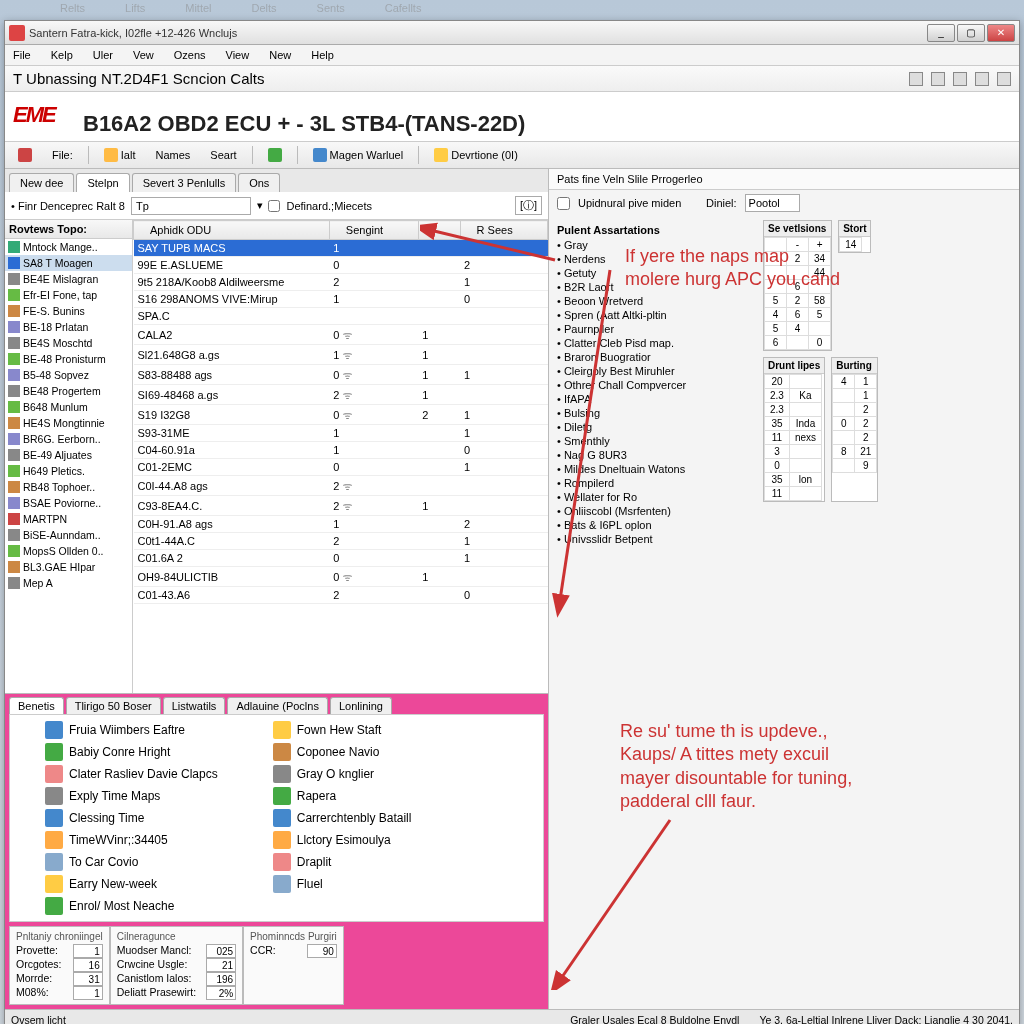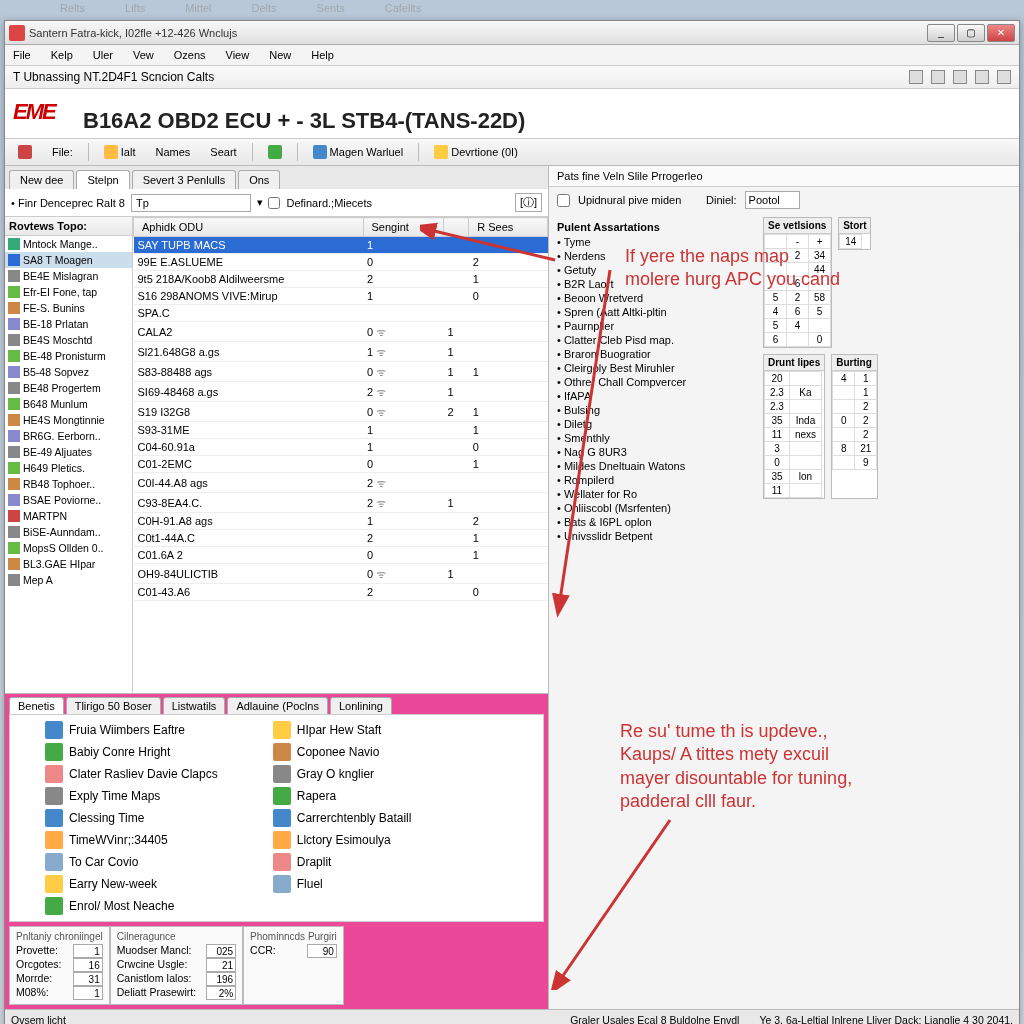--- a/index.html
+++ b/index.html
@@ -15,21 +15,21 @@
 .titlebar .title { flex:1; font-size:11px; color:#333; }
 .winbtns { display:flex; gap:2px; }
 .winbtn { width:28px; height:18px; border:1px solid #888; background:linear-gradient(to bottom,#f8f8f8,#d0d0d0); border-radius:2px; font-size:10px; text-align:center; line-height:16px; cursor:pointer; }
 .winbtn.close { background:linear-gradient(to bottom,#e88,#c44); color:#fff; }
 
 
 .menubar { background:#f4f4f4; border-bottom:1px solid #ccc; padding:2px 4px; display:flex; gap:12px; font-size:11px; }
 .menubar span { cursor:pointer; padding:2px 4px; }
 
 
-.subhdr { background:linear-gradient(to bottom,#fafafa,#eee); border-bottom:1px solid #ccc; padding:4px 8px; font-size:12px; display:flex; justify-content:space-between; align-items:center; }
+.subhdr { background:linear-gradient(to bottom,#fafafa,#eee); border-bottom:1px solid #ccc; padding:4px 8px; font-size:15px; display:flex; justify-content:space-between; align-items:center; }
 .subhdr .ricons { display:flex; gap:8px; }
 .subhdr .ricons div { width:14px; height:14px; border:1px solid #888; background:#ddd; }
 
 
 .bigrow { display:flex; align-items:center; background:#fff; border-bottom:1px solid #ccc; padding:4px 8px; }
 .logo { width:60px; height:30px; color:#c00; font-weight:bold; font-size:22px; font-style:italic; letter-spacing:-2px; margin-right:10px; }
 .bigtitle { font-size:22px; font-weight:bold; color:#222;margin-top:15px; }
 
 
 .toolbar { background:linear-gradient(to bottom,#f8f8f8,#e8e8e8); border-bottom:1px solid #bbb; padding:3px 6px; display:flex; gap:6px; align-items:center; font-size:11px; }
@@ -54,21 +54,21 @@
 
 .tblwrap { display:flex; flex:1; overflow:hidden; background:#fff; }
 .treesb { width:128px; border-right:1px solid #ccc; overflow-y:auto; background:#fff; }
 .treesb .thdr { background:linear-gradient(to bottom,#f8f8f8,#e8e8e8); border-bottom:1px solid #ccc; padding:3px 4px; font-size:11px; font-weight:bold; }
 .trow { display:flex; align-items:center; gap:3px; padding:2px 3px; font-size:10.5px; cursor:pointer; white-space:nowrap; overflow:hidden; }
 .trow.sel { background:#cde; }
 .trow .tic { width:12px; height:12px; flex-shrink:0; }
 
 .grid { flex:1; overflow:auto; }
 .grid table { width:100%; border-collapse:collapse; font-size:11px; }
-.grid th { background:linear-gradient(to bottom,#f8f8f8,#e8e8e8); border:1px solid #ccc; padding:3px 8px; text-align:left; font-weight:normal; position:sticky; top:0; }
+.grid th { background:linear-gradient(to bottom,#f8f8f8,#e8e8e8); border:1px solid #ccc; padding:3px 16px; text-align:left; font-weight:normal; position:sticky; top:0; }
 .grid td { border-bottom:1px solid #eee; padding:2px 4px; }
 .grid tr.selrow td { background:#2b6cd4; color:#fff; }
 .wifi{color:#888;}
 
 
 .bottompanel { border-top:1px solid #bbb; background:#ec4899; }
 .bottabs { display:flex; gap:2px; padding:3px 4px 0; font-size:11px; }
 .bottabs .tab{padding:2px 8px;}
 .iconlinks { display:flex; padding:6px 10px; gap:30px; background:#fff; border:1px solid #ccc; margin:0 4px; }
 .linkcol { display:flex; flex-direction:column; gap:4px;margin-left:25px; }
@@ -481,21 +481,21 @@
                 <span>Earry New-week</span>
               </div>
               <div class="linkrow">
                 <div class="lic" style="background:#4a4"></div>
                 <span>Enrol/ Most Neache</span>
               </div>
             </div>
           <div class="linkcol" id="linksR">
               <div class="linkrow">
                 <div class="lic" style="background:#fc4"></div>
-                <span>HIpar Hew Staft</span>
+                <span>Fown Hew Staft</span>
               </div>
               <div class="linkrow">
                 <div class="lic" style="background:#c84"></div>
                 <span>Coponee Navio</span>
               </div>
               <div class="linkrow">
                 <div class="lic" style="background:#888"></div>
                 <span>Gray O knglier</span>
               </div>
               <div class="linkrow">
@@ -575,21 +575,21 @@
       <div class="rrow">
         <input type="checkbox" style="">
         <span class="lbl">Upidnural pive miden</span>
         <span>Diniel:</span>
         <input type="text" style="width: 55px;" value="Pootol">
       </div>
       <div class="rpanel">
         <div class="rlist">
           <div class="rh">Pulent Assartations</div>
           <div id="rlist">
-              <div class="ri">Tyme</div>
+              <div class="ri">Gray</div>
               <div class="ri">Nerdens</div>
               <div class="ri">Getuty</div>
               <div class="ri">B2R Laort</div>
               <div class="ri">Beoon Wretverd</div>
               <div class="ri">Spren (Aatt Altki-pltin</div>
               <div class="ri">Paurnpller</div>
               <div class="ri">Clatter Cleb Pisd map.</div>
               <div class="ri">Braron Buogratior</div>
               <div class="ri">Cleirgoly Best Miruhler</div>
               <div class="ri">Othrer Chall Compvercer</div>

